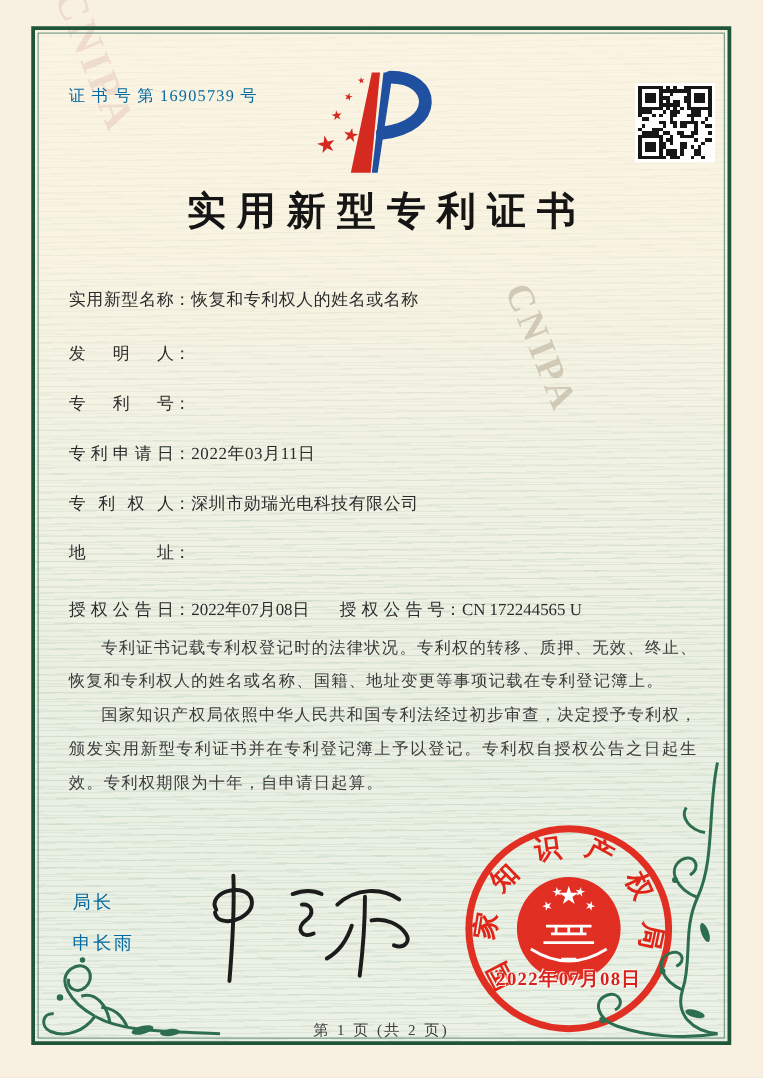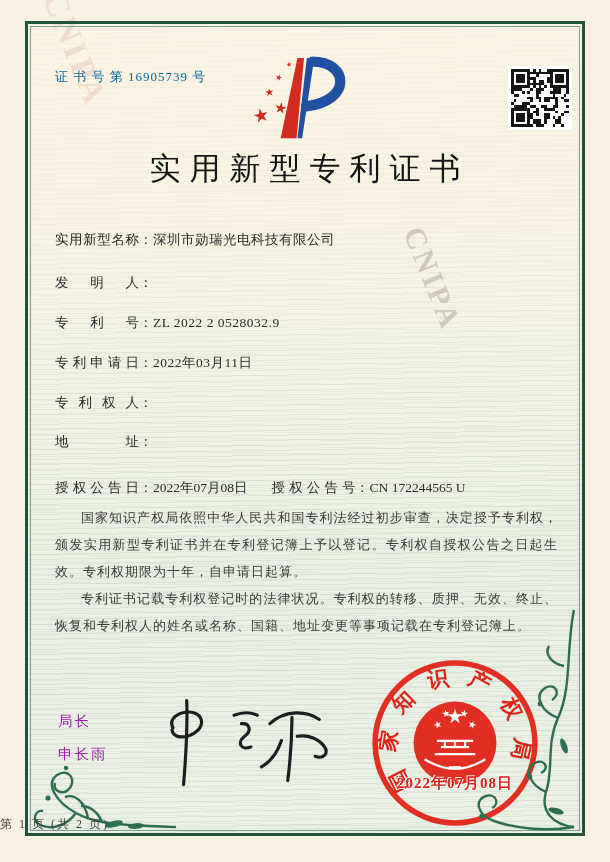--- a/index.html
+++ b/index.html
@@ -29,42 +29,42 @@
     font-family:"Liberation Serif","DejaVu Serif",serif;pointer-events:none;
   }
   .wm1{left:428px;top:222px;color:rgba(180,170,148,.55);}
   .wm3{left:70px;top:-14px;color:rgba(214,162,150,.28);font-size:34px;}
   .cert-no{position:absolute;left:55px;top:68px;font-size:13px;letter-spacing:1px;color:#0369a1;}
   .logo{position:absolute;left:248px;top:54px;width:112px;height:90px;}
   .qr{position:absolute;left:508px;top:66px;width:64px;height:64px;}
   .qr svg{width:100%;height:100%;}
   .title{
     position:absolute;left:0;right:0;top:148px;text-align:center;
-    font-size:31px;font-weight:normal;color:#151515;letter-spacing:9px;text-indent:9px;
+    font-size:31px;font-weight:bold;color:#151515;letter-spacing:9px;text-indent:9px;
   }
   .frow{position:absolute;left:55px;right:48px;display:flex;align-items:flex-start;font-size:13.5px;color:#2b2b2b;line-height:1.55;}
   .flabel{flex:0 0 84px;width:84px;}
   .jl-flex{display:inline-flex !important;justify-content:space-between;}
   .fcolon{flex:0 0 14px;}
   .fvalue{flex:1;max-width:418px;letter-spacing:.5px;}
   .r1{top:230px;} .r2{top:273px;} .r3{top:313px;} .r4{top:353px;} .r5{top:393px;} .r6{top:432px;} .r7{top:478px;}
   .grant-pair{display:flex;}
   .grant-gap{margin-left:24px;}
   .paras{position:absolute;left:55px;right:52px;top:504px;font-size:13px;color:#3a3a3a;}
   .paras p{margin:0;text-indent:2em;line-height:27px;letter-spacing:1px;text-align:justify;}
-  .signer{position:absolute;left:58px;top:712px;font-size:14.5px;color:#a21caf;}
+  .signer{position:absolute;left:58px;top:712px;font-size:14.5px;color:#0369a1;}
   .signer div{margin-bottom:14px;letter-spacing:2px;}
   .signature{position:absolute;left:135px;top:690px;width:215px;height:100px;}
   .seal{position:absolute;left:368px;top:656px;width:174px;height:174px;}
   .seal-date{
     position:absolute;left:366px;top:774px;width:178px;text-align:center;
     font-size:15px;font-weight:bold;color:#d9231a;letter-spacing:1px;
     text-shadow:1px 1px 0 rgba(255,255,255,.85),-1px -1px 0 rgba(255,255,255,.85);
   }
-  .footer{position:absolute;left:0;right:0;top:816px;text-align:left;font-size:12px;color:#3c3c3c;letter-spacing:2px;}
+  .footer{position:absolute;left:0;right:0;top:816px;text-align:center;font-size:12px;color:#3c3c3c;letter-spacing:2px;}
   .flourish{position:absolute;pointer-events:none;}
   .fl-left{left:26px;top:740px;width:152px;height:94px;}
   .fl-right{left:452px;top:606px;width:132px;height:228px;}
 </style>
 </head>
 <body>
 
 <div class="page">
 
   <div class="inner-bg"></div>
@@ -334,58 +334,58 @@
   <div class="frow r1">
     <span class="flabel justify-label jl-flex">
         <span>实</span>
         <span>用</span>
         <span>新</span>
         <span>型</span>
         <span>名</span>
         <span>称</span>
       </span>
       <span class="fcolon">：</span>
-    <span class="fvalue">深圳市勋瑞光电科技有限公司</span>
+    <span class="fvalue">恢复和专利权人的姓名或名称</span>
   </div>
   <div class="frow r2">
     <span class="flabel justify-label jl-flex">
         <span>发</span>
         <span>明</span>
         <span>人</span>
       </span>
       <span class="fcolon">：</span>
   </div>
   <div class="frow r3">
     <span class="flabel justify-label jl-flex">
         <span>专</span>
         <span>利</span>
         <span>号</span>
       </span>
       <span class="fcolon">：</span>
-    <span class="fvalue">ZL 2022 2 0528032.9</span>
   </div>
   <div class="frow r4">
     <span class="flabel justify-label jl-flex">
         <span>专</span>
         <span>利</span>
         <span>申</span>
         <span>请</span>
         <span>日</span>
       </span>
       <span class="fcolon">：</span>
     <span class="fvalue">2022年03月11日</span>
   </div>
   <div class="frow r5">
     <span class="flabel justify-label jl-flex">
         <span>专</span>
         <span>利</span>
         <span>权</span>
         <span>人</span>
       </span>
       <span class="fcolon">：</span>
+    <span class="fvalue">深圳市勋瑞光电科技有限公司</span>
   </div>
   <div class="frow r6">
     <span class="flabel justify-label jl-flex">
         <span>地</span>
         <span>址</span>
       </span>
       <span class="fcolon">：</span>
   </div>
   <div class="frow r7">
     <span class="grant-pair">
@@ -406,22 +406,22 @@
           <span>公</span>
           <span>告</span>
           <span>号</span>
         </span>
         <span class="fcolon">：</span>
       <span>CN 172244565 U</span>
     </span>
   </div>
 
   <div class="paras">
+    <p>专利证书记载专利权登记时的法律状况。专利权的转移、质押、无效、终止、恢复和专利权人的姓名或名称、国籍、地址变更等事项记载在专利登记簿上。</p>
     <p>国家知识产权局依照中华人民共和国专利法经过初步审查，决定授予专利权，颁发实用新型专利证书并在专利登记簿上予以登记。专利权自授权公告之日起生效。专利权期限为十年，自申请日起算。</p>
-    <p>专利证书记载专利权登记时的法律状况。专利权的转移、质押、无效、终止、恢复和专利权人的姓名或名称、国籍、地址变更等事项记载在专利登记簿上。</p>
   </div>
 
   <div class="signer">
     <div>局长</div>
     <div>申长雨</div>
   </div>
 
   <div class="signature">
     <svg viewBox="0 0 200 95" width="215" height="100" fill="none" stroke="#1c1c1c" stroke-width="3" stroke-linecap="round">
       <path d="M34,36 C26,22 58,14 61,29 C63,43 35,51 33,38"></path>

